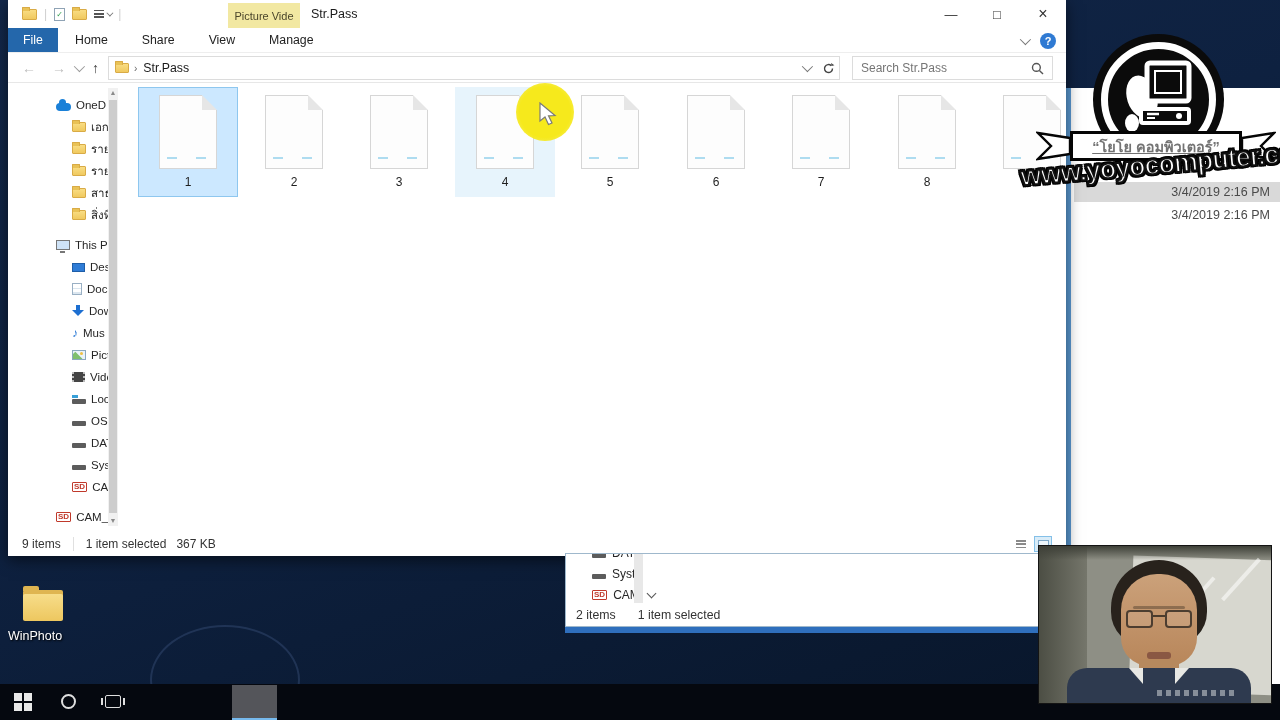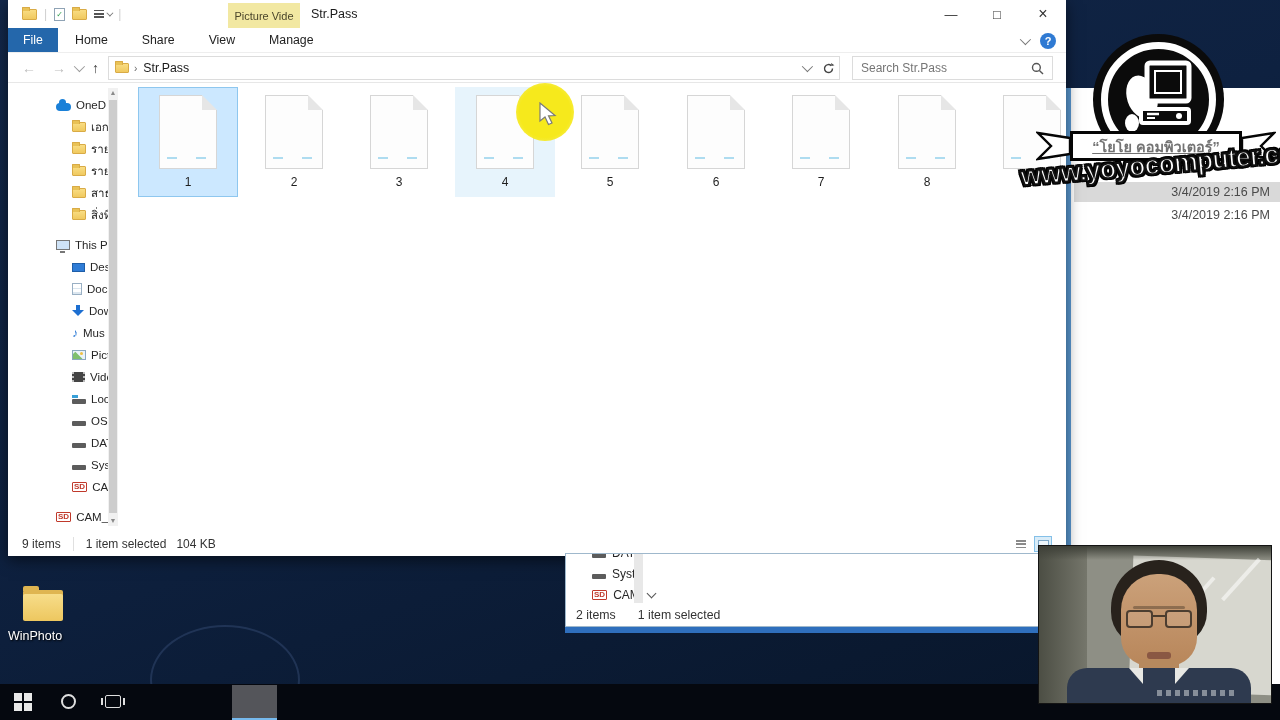--- a/index.html
+++ b/index.html
@@ -428,21 +428,21 @@
           </div>
           <div class="fname">9</div>
         </div>
     </div>
   </div>
 
   <div class="statusbar">
     <span>9 items</span>
     <span class="sdiv"></span>
     <span>1 item selected</span>
-    <span class="sz">104 KB</span>
+    <span class="sz">367 KB</span>
     <div class="view-toggles">
       <div class="vt">
           <span class="vt-lines"></span>
         </div>
       <div class="vt active">
           <span class="vt-thumb"></span>
         </div>
     </div>
   </div>
 </div>

